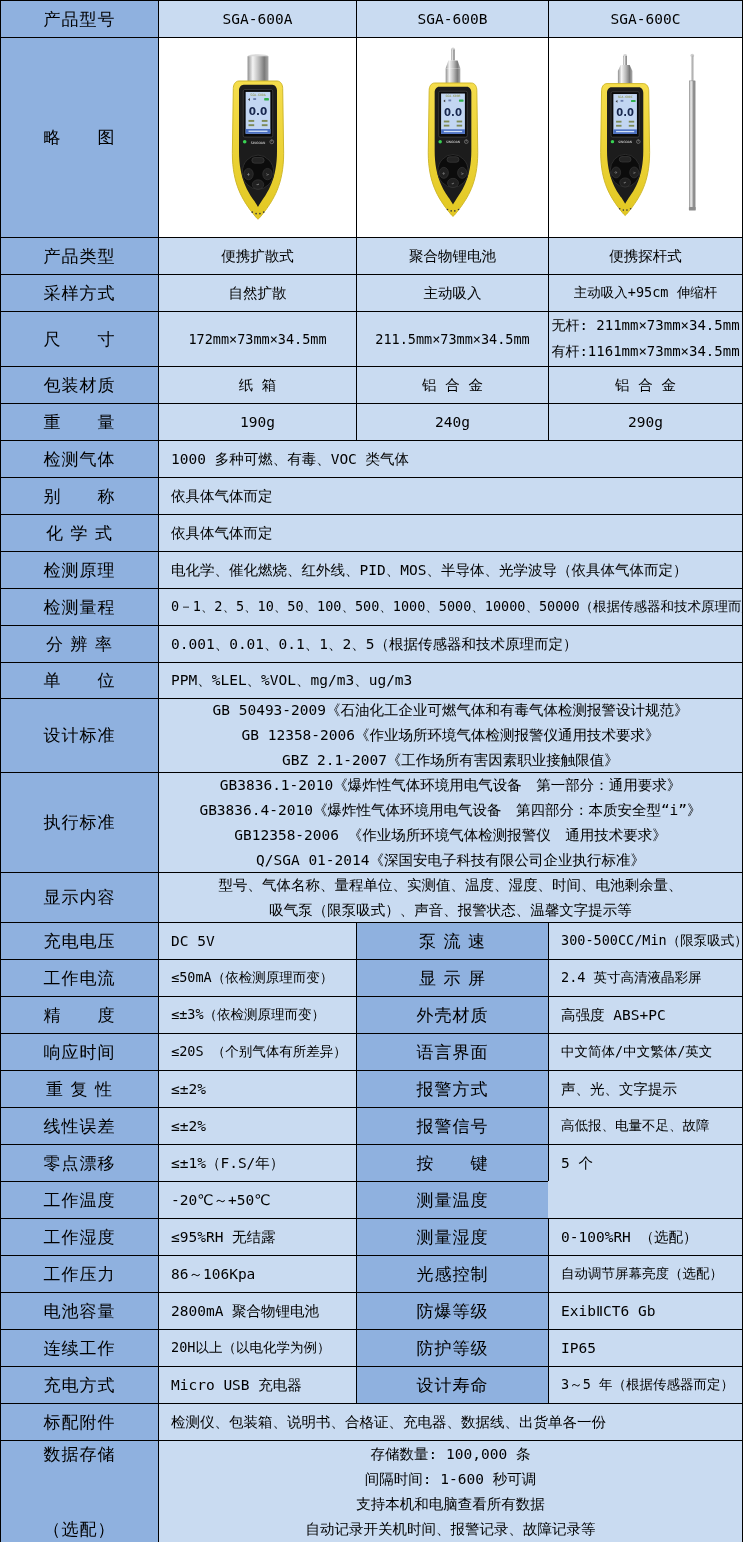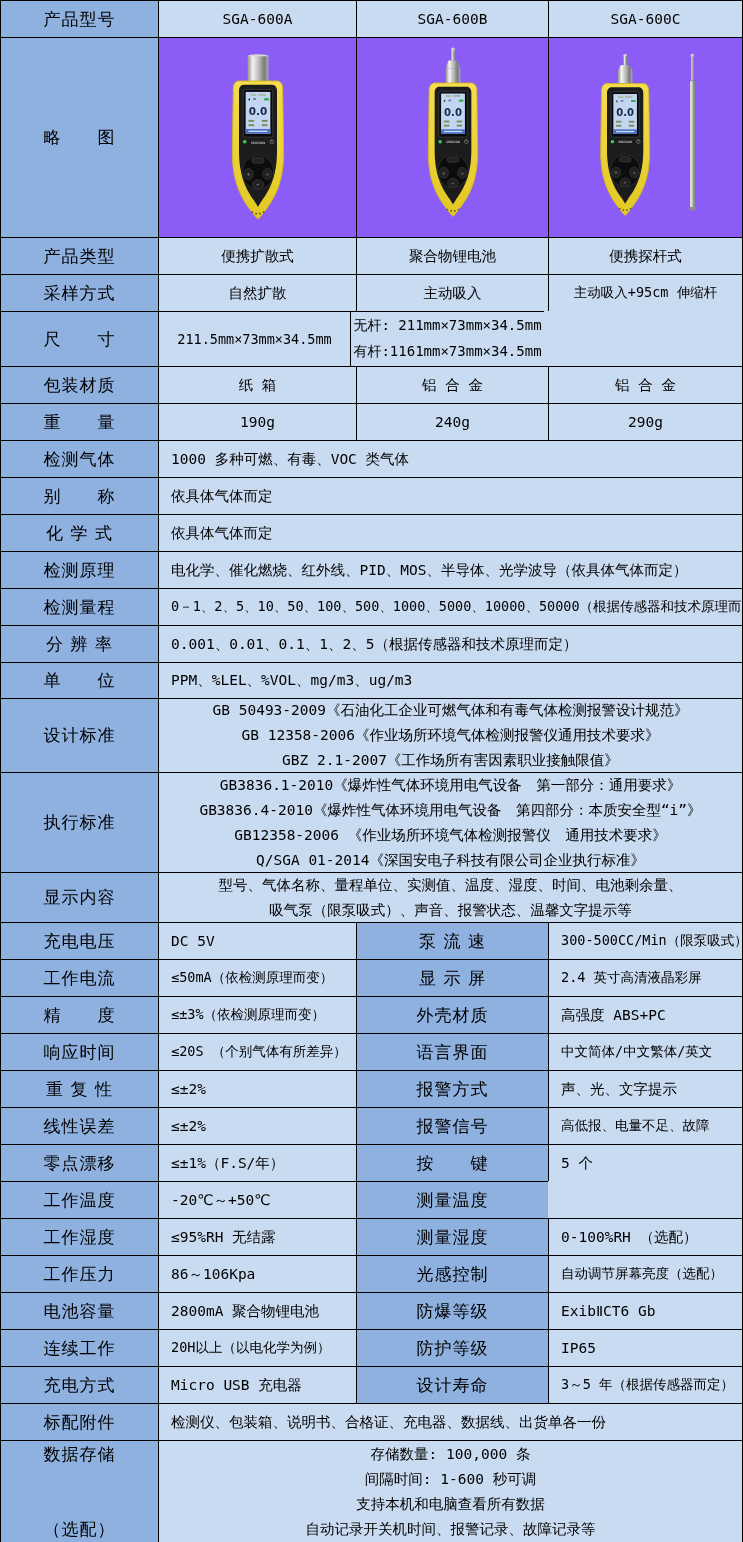--- a/index.html
+++ b/index.html
@@ -26,21 +26,21 @@
   .rh200 > .cell{height:200px;}
   
   .lbl{background:#8FB1DF;justify-content:center;text-align:center;font-weight:normal;
        font-size:17px;font-family:"DejaVu Sans",sans-serif;white-space:pre;letter-spacing:1px;}
   .val{background:#C9DBF1;font-size:14.5px;white-space:pre;}
   .center{justify-content:center;text-align:center;}
   .left{padding:0 12px;justify-content:flex-start;}
   .col{flex-direction:column;align-items:flex-start;justify-content:center;line-height:25px;padding:0 12px;}
   .colc{flex-direction:column;align-items:center;justify-content:space-between;line-height:26px;}
   .dim3{flex-direction:column;align-items:flex-start;justify-content:flex-start;line-height:26px;padding:0 7px;font-size:14px;}
-  .imgc{background:#8b5cf6;justify-content:center;align-items:center;text-align:center;}
+  .imgc{background:#ffffff;justify-content:center;align-items:center;text-align:center;}
   .fit{font-size:13.5px;}
   svg.dev{display:block;}
 </style>
 </head>
 <body>
 
 <svg width="0" height="0" style="position:absolute" aria-hidden="true">
   <defs>
     <linearGradient id="gm" x1="0" y1="0" x2="1" y2="0">
       <stop offset="0" stop-color="#8f8f8f"></stop>
@@ -210,20 +210,21 @@
 
   <div class="row rh37">
     <div class="cell lbl c0">采样方式</div>
     <div class="cell val c1 center">自然扩散</div>
     <div class="cell val c2 center">主动吸入</div>
     <div class="cell val c3 center fit">主动吸入+95cm 伸缩杆</div>
   </div>
 
   <div class="row rh55">
     <div class="cell lbl c0">尺　　寸</div>
+    <div class="cell val c1 center fit">172mm×73mm×34.5mm</div>
     <div class="cell val c2 center fit">211.5mm×73mm×34.5mm</div>
     <div class="cell val c3 dim3">
       <div>无杆: 211mm×73mm×34.5mm</div>
       <div>有杆:1161mm×73mm×34.5mm</div>
     </div>
   </div>
 
   <div class="row rh37">
     <div class="cell lbl c0">包装材质</div>
     <div class="cell val c1 center">纸 箱</div>

